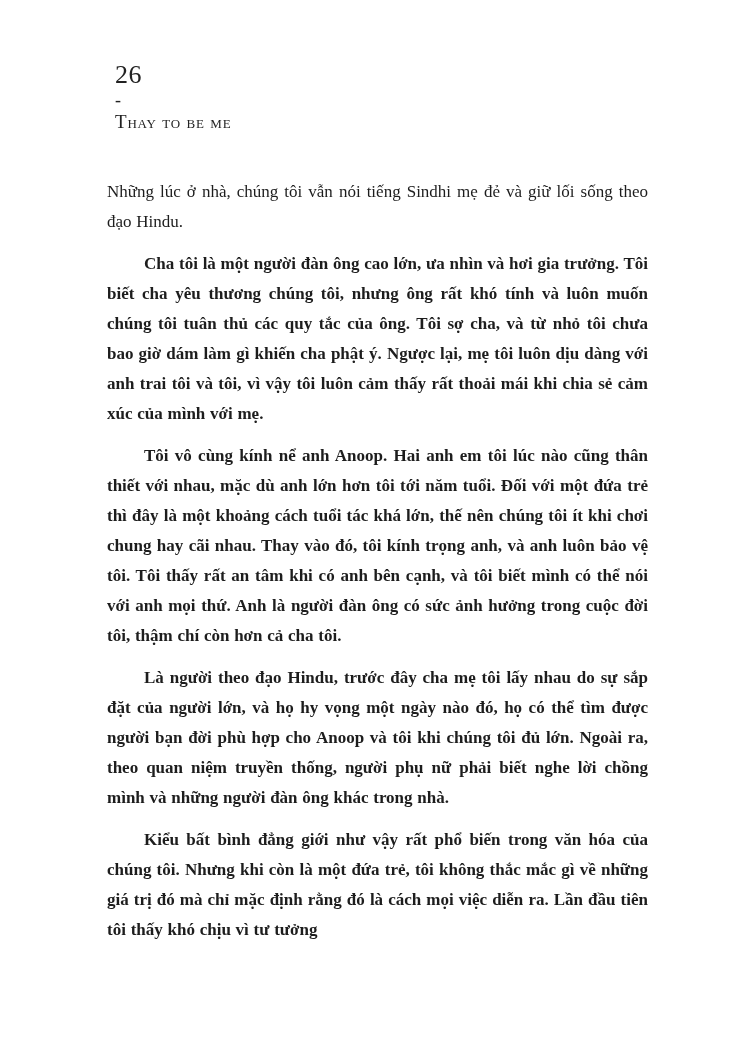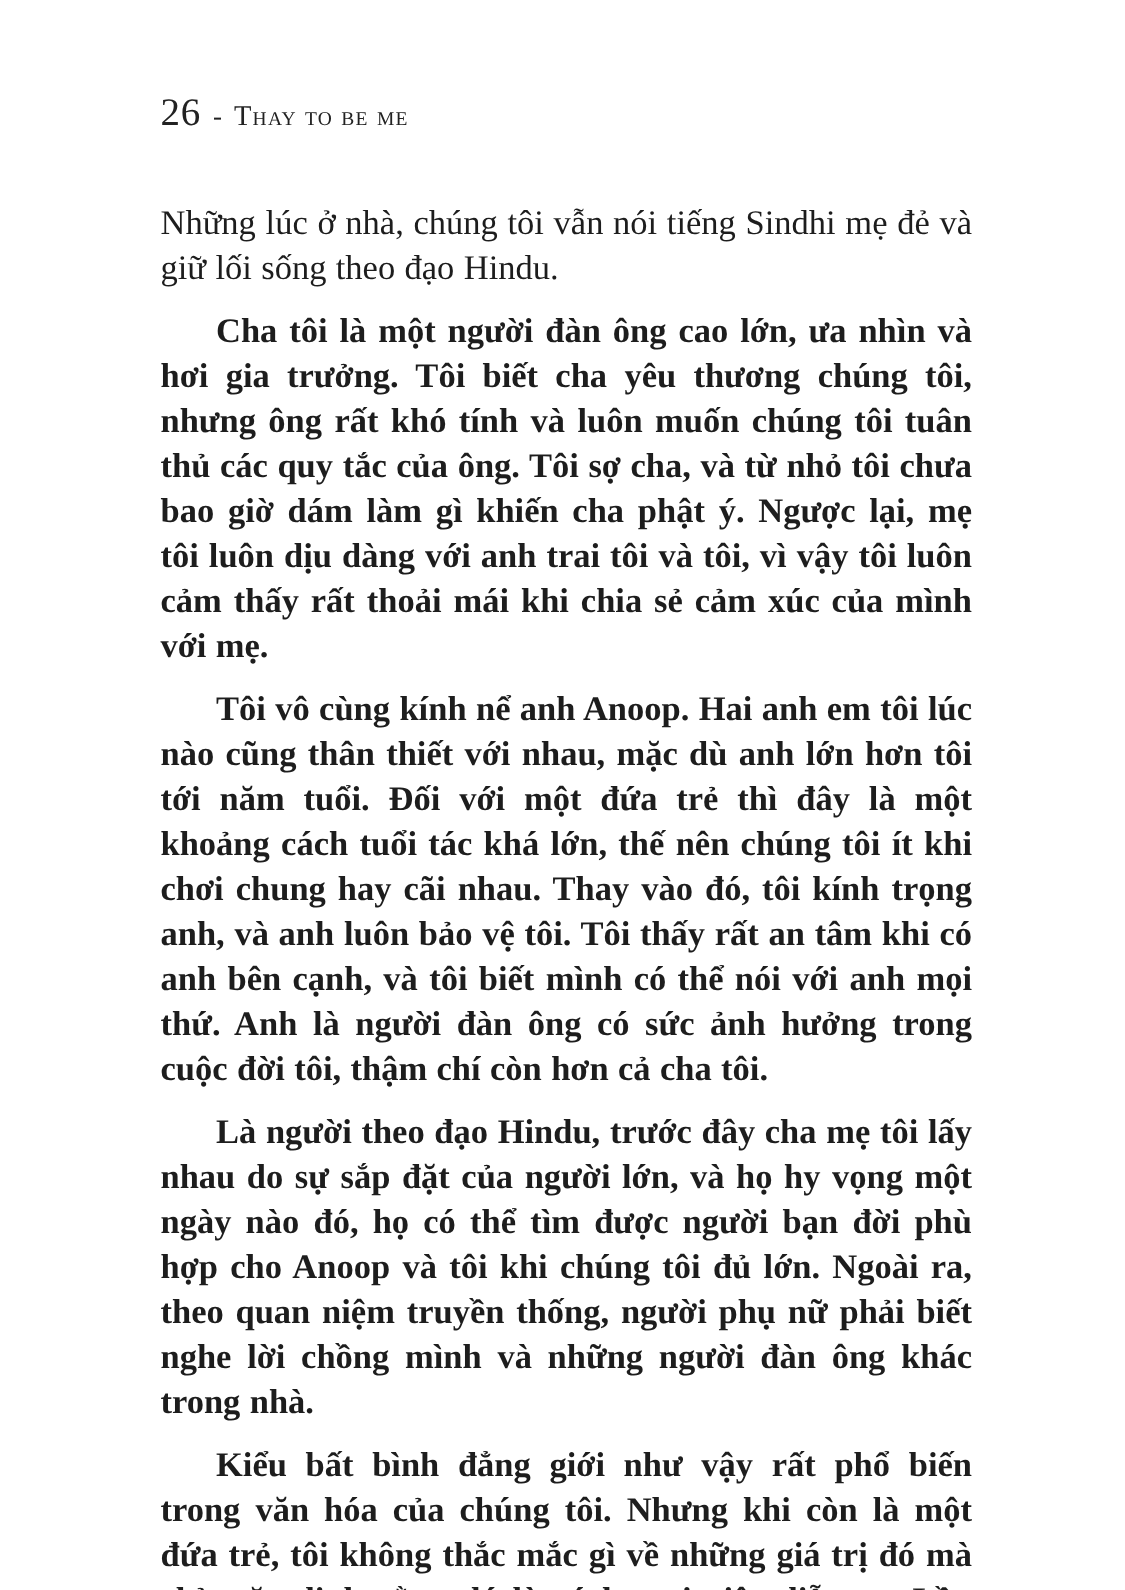--- a/index.html
+++ b/index.html
@@ -21,37 +21,38 @@
     height: 1060px;
     padding: 60px 102px 0 107px;
     background: #ffffff;
   }
   .running-header {
     display: flex;
     align-items: baseline;
     white-space: pre;
     margin: 0 0 44px 0;
     color: #222222;
+    flex-direction: column;
   }
   .page-number {
     font-size: 26px;
     letter-spacing: 0.5px;
   }
   .header-sep {
     font-size: 18px;
     margin: 0 8px;
   }
   .book-title {
     font-variant: small-caps;
     font-size: 19px;
     letter-spacing: 0.8px;
   }
   .body-text p {
     margin: 0 0 12px 0;
-    font-size: 23px;
+    font-size: 17px;
     line-height: 30px;
     text-align: justify;
     text-justify: inter-word;
     word-spacing: 0.5px;
   }
   .body-text p.indent {
     text-indent: 37px;
     font-weight: bold;
   }
   .body-text p.no-indent {

